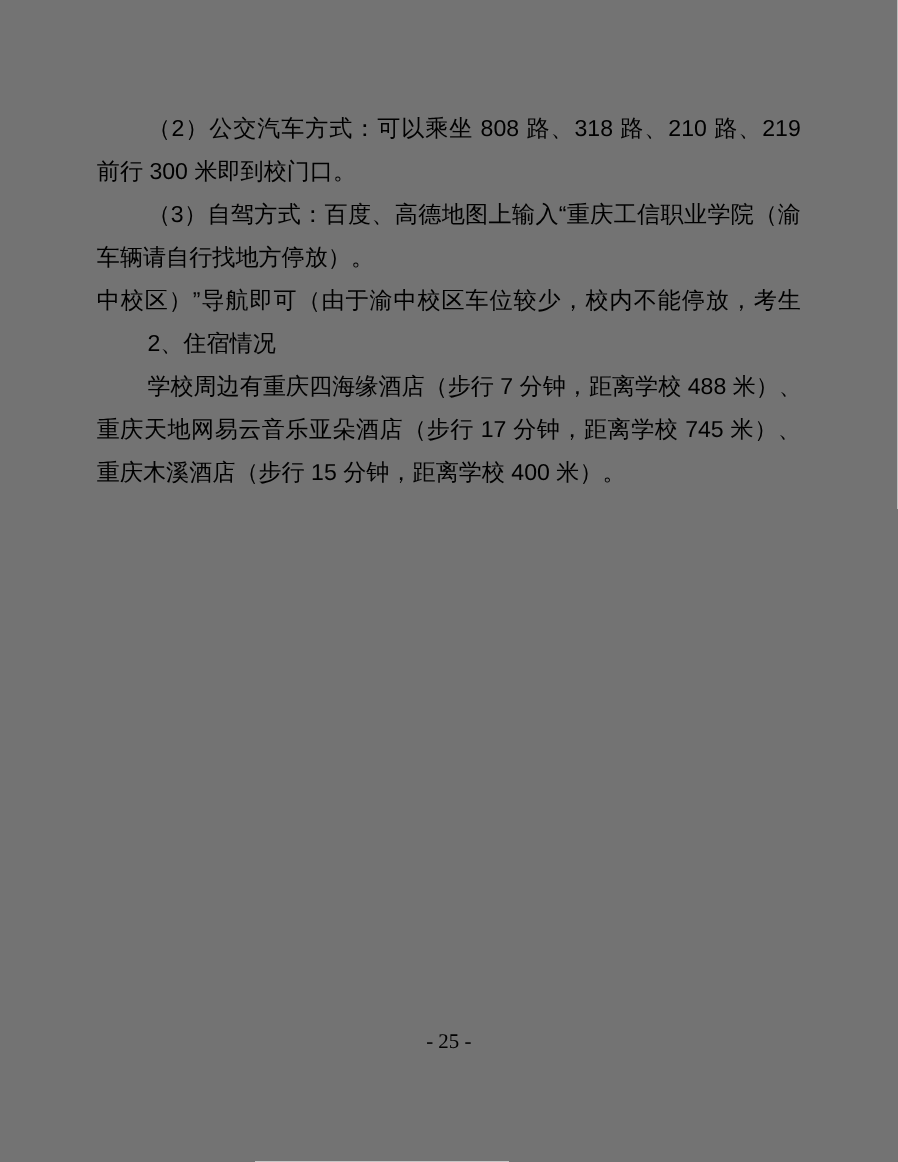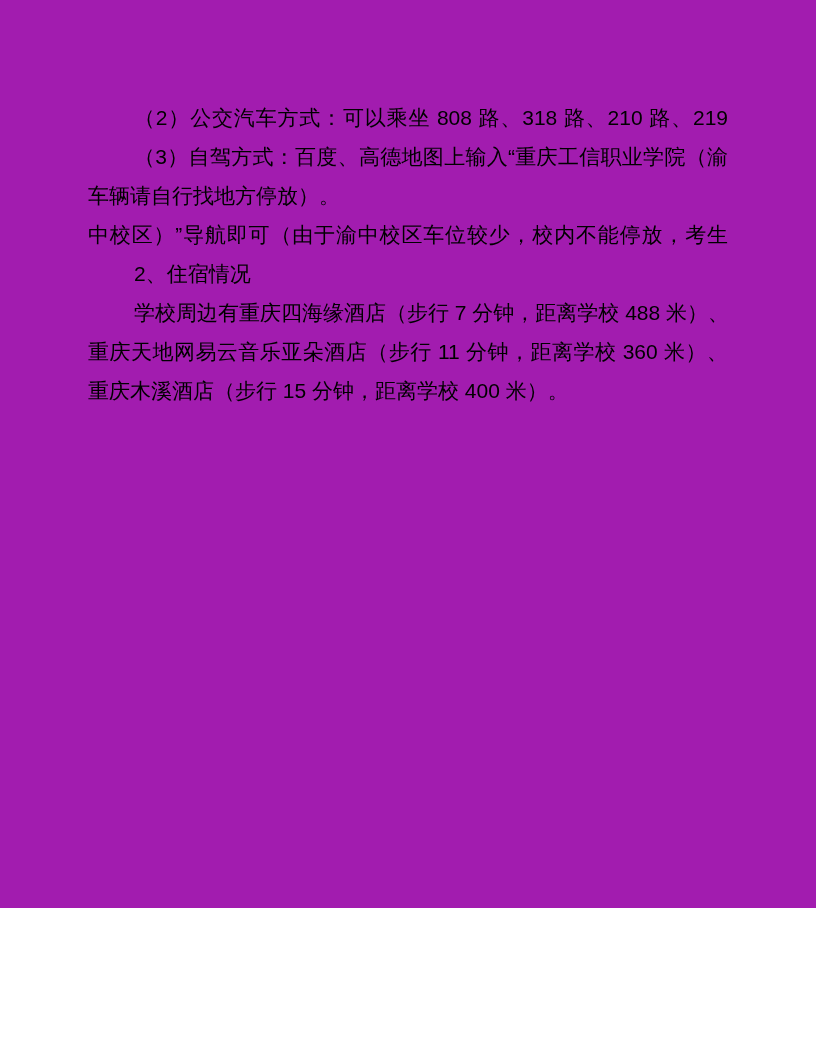--- a/index.html
+++ b/index.html
@@ -3,22 +3,22 @@
 <meta charset="utf-8">
 <style>
   html, body {
     margin: 0;
     padding: 0;
     background: #ffffff;
   }
   .page {
     position: relative;
     width: 816px;
-    height: 908px;
-    background: #a21caf;
+    height: 1056px;
+    background: #737373;
     overflow: hidden;
     font-family: "Liberation Sans", sans-serif;
     color: #000000;
   }
   .content {
     position: absolute;
     left: 88px;
     top: 98px;
     width: 640px;
     font-size: 21px;
@@ -57,35 +57,36 @@
 </style>
 </head>
 <body>
 
 <div class="page">
 
   <div class="content">
 
     <div>
       <span class="line indent">（2）公交汽车方式：可以乘坐 808 路、318 路、210 路、219</span>
+      <span class="line para-end">前行 300 米即到校门口。</span>
     </div>
 
     <div>
       <span class="line indent">（3）自驾方式：百度、高德地图上输入“重庆工信职业学院（渝</span>
       <span class="line para-end">车辆请自行找地方停放）。</span>
       <span class="line">中校区）”导航即可（由于渝中校区车位较少，校内不能停放，考生</span>
     </div>
 
     <div>
       <span class="line indent para-end">2、住宿情况</span>
     </div>
 
     <div>
       <span class="line indent">学校周边有重庆四海缘酒店（步行 7 分钟，距离学校 488 米）、</span>
-      <span class="line">重庆天地网易云音乐亚朵酒店（步行 11 分钟，距离学校 360 米）、</span>
+      <span class="line">重庆天地网易云音乐亚朵酒店（步行 17 分钟，距离学校 745 米）、</span>
       <span class="line para-end">重庆木溪酒店（步行 15 分钟，距离学校 400 米）。</span>
     </div>
 
   </div>
 
   <div class="footer">- 25 -</div>
 
 </div>
 
 </body></html>

